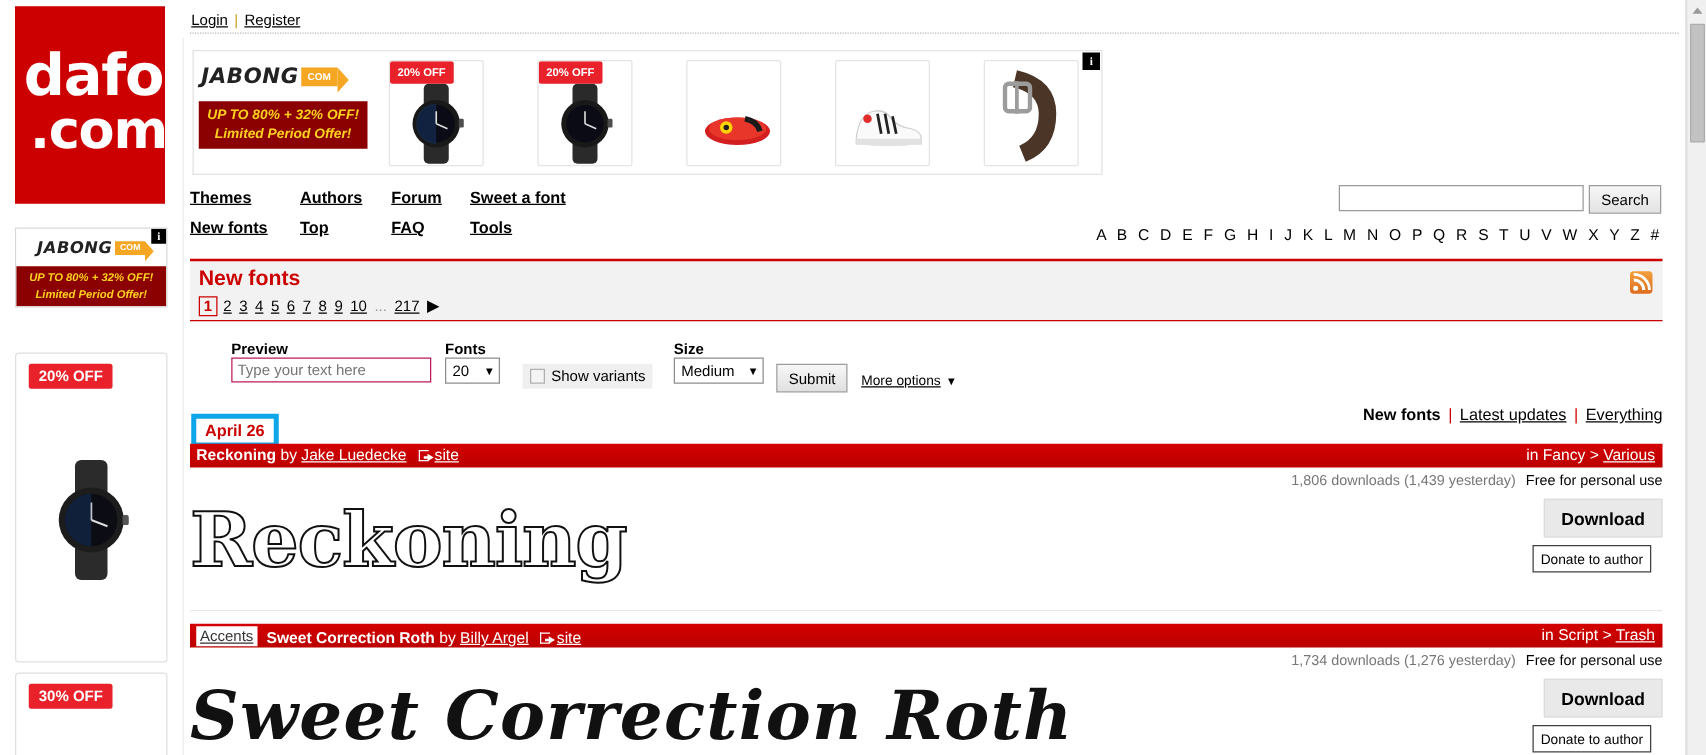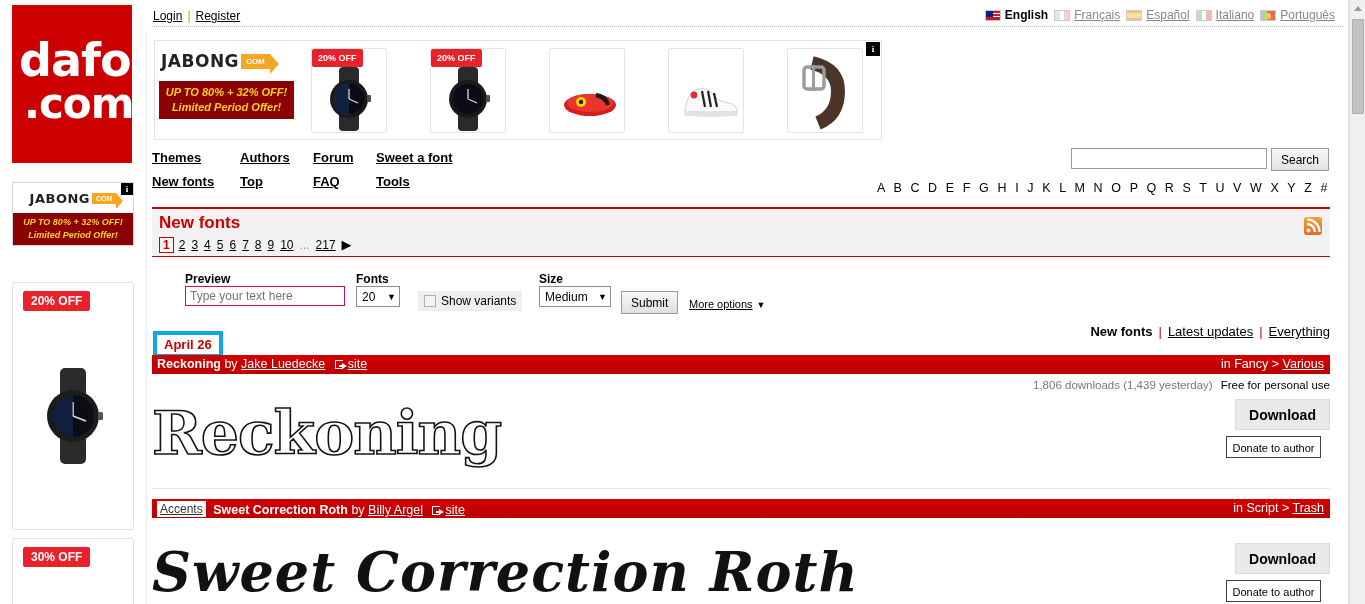--- a/index.html
+++ b/index.html
@@ -38,21 +38,21 @@
   #ad-side1 {
     position: absolute; left: 12px; top: 182px; width: 122px; height: 64px;
     border: 1px solid #d8d8d8; background: #fff; overflow: hidden;
   }
   .jabong-bar {
     height: 30px; display: flex; align-items: center; justify-content: center;
     background: #fff;
   }
   .jabong-word {
     font-family: "DejaVu Sans", sans-serif; font-weight: bold; font-size: 13px;
-    letter-spacing: .5px; color: #222;
+    letter-spacing: .5px; color: #222; font-style: italic;
   }
   .jabong-com {
     margin-left: 2px; background: #f5a623; color: #fff; font-size: 7px;
     font-weight: bold; padding: 2px 4px; position: relative;
   }
   .jabong-com::after {
     content: ""; position: absolute; right: -7px; top: 0;
     border-left: 7px solid #f5a623;
     border-top: 8px solid transparent; border-bottom: 8px solid transparent;
   }
@@ -336,42 +336,20 @@
     </div>
   </div>
 
   <div id="colrule"></div>
 
   <div id="topbar">
     <div id="loginlinks">
       <a href="#">Login</a><span class="sep">|</span><a href="#">Register</a>
     </div>
 
-    <div id="langbar">
-      <span class="lang">
-        <span class="flag flag-en"></span>
-        <span class="cur">English</span>
-      </span>
-      <span class="lang">
-        <span class="flag flag-fr"></span>
-        <a href="#">Français</a>
-      </span>
-      <span class="lang">
-        <span class="flag flag-es"></span>
-        <a href="#">Español</a>
-      </span>
-      <span class="lang">
-        <span class="flag flag-it"></span>
-        <a href="#">Italiano</a>
-      </span>
-      <span class="lang">
-        <span class="flag flag-pt"></span>
-        <a href="#">Português</a>
-      </span>
-    </div>
     <div class="dotted"></div>
   </div>
 
   <div id="topad">
     <div class="jab-block">
       <div class="jab-logo">
         <span class="jabong-word">JABONG</span>
         <span class="jabong-com">COM</span>
       </div>
       <div class="jab-offer">
@@ -546,20 +524,23 @@
       <span class="extlink"><span class="box"></span><a href="#">site</a></span>
     </span>
     <span class="rtxt">
       <span>in</span>
       <span>Script</span>
       &gt;
       <a href="#">Trash</a>
     </span>
   </div>
 
+  <div class="meta" style="top:523px">
+    <span>1,734 downloads (1,276 yesterday)</span><span class="lic">Free for personal use</span>
+  </div>
 
   <div id="prev2" class="previewword">Sweet Correction Roth</div>
 
   <div class="dlbtn" style="top:543px">Download</div>
   <div class="donbtn" style="top:580px">Donate to author</div>
 
   <div id="vsplit"></div>
   <div id="scroll">
     <div class="up">
         <i></i>

